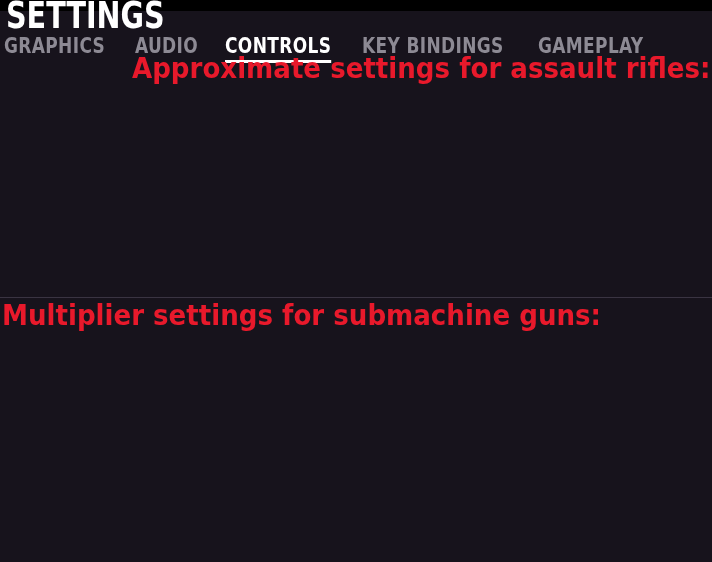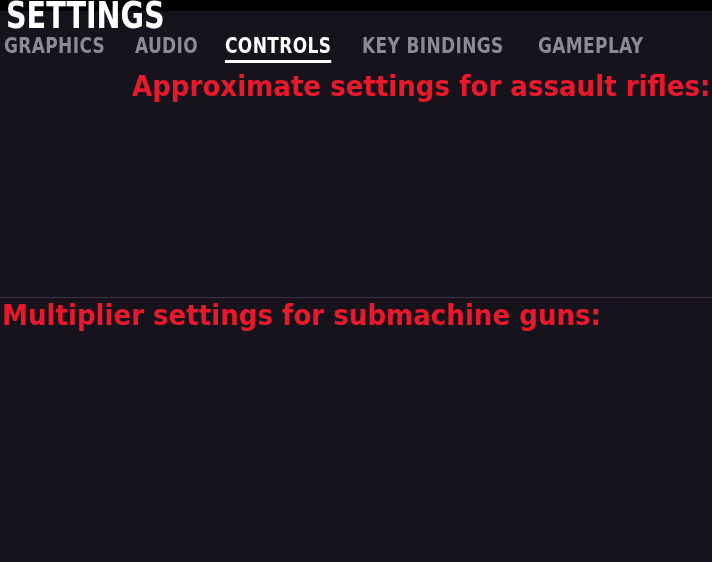--- a/index.html
+++ b/index.html
@@ -96,21 +96,21 @@
     font-size: 29px;
     font-weight: bold;
     color: #e8192b;
     white-space: nowrap;
     z-index: 6;
     line-height: 32px;
   }
 
   #ann-rifles {
     left: 132px;
-    top: 70px;
+    top: 52px;
   }
 
   #ann-smg {
     left: 2px;
     top: 299px;
   }
 
   
   .panel {
     position: absolute;

